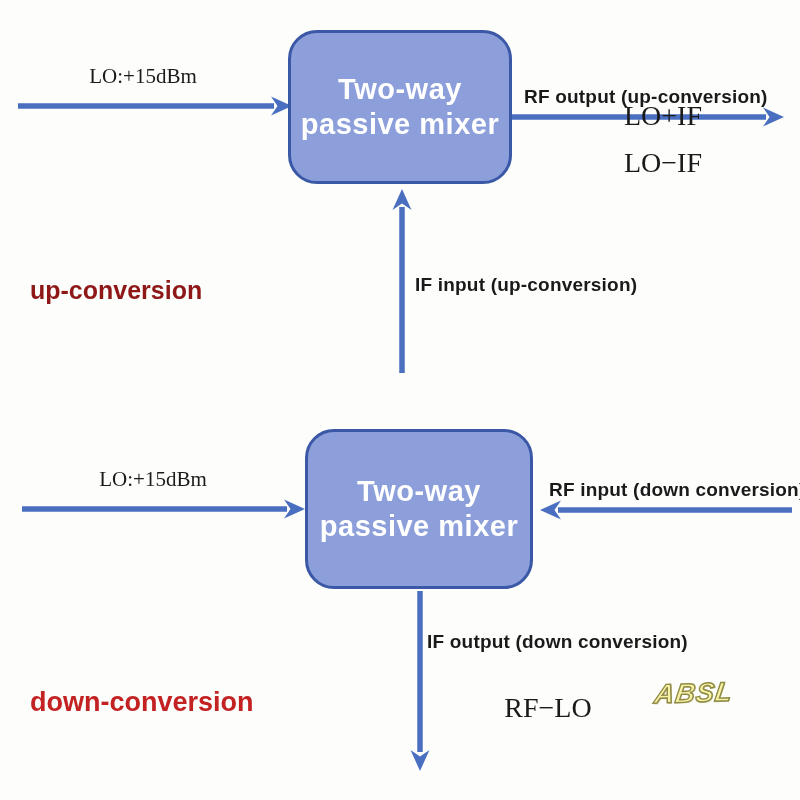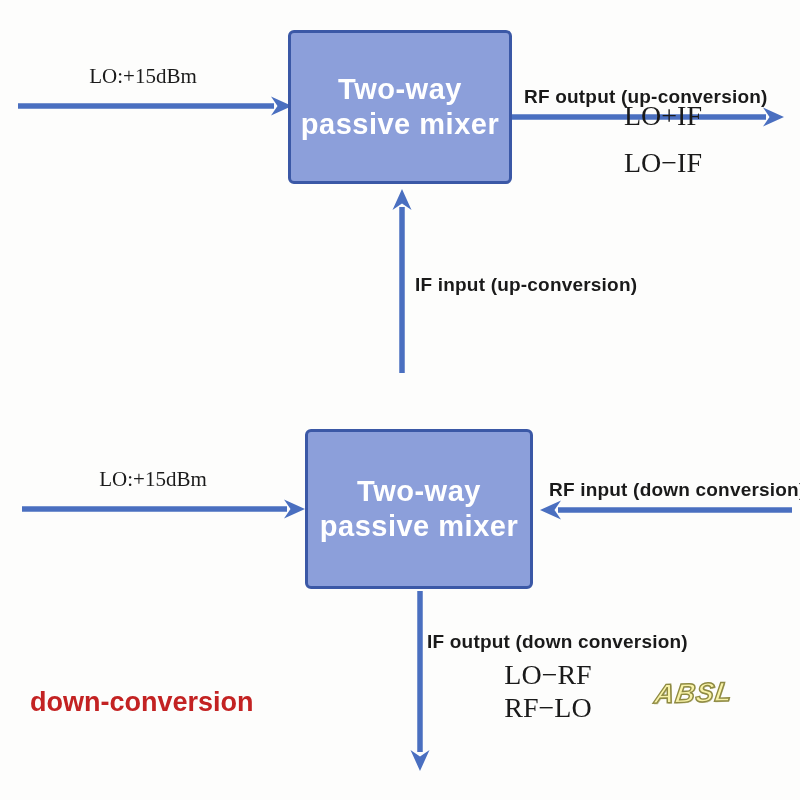--- a/index.html
+++ b/index.html
@@ -28,21 +28,21 @@
   }
   .arrow-head {
     fill: var(--color-arrow, #4a6fc0);
     stroke: none;
   }
   .mixer-box {
     position: absolute;
     box-sizing: border-box;
     background: var(--color-box_fill, #8c9fda);
     border: 3px solid var(--color-box_border, #3b58a6);
-    border-radius: 6px;
+    border-radius: 29px;
     display: flex;
     align-items: center;
     justify-content: center;
     text-align: center;
   }
   .mixer-box .title {
     color: #ffffff;
     font-weight: bold;
     font-size: 29px;
     line-height: 1.22;
@@ -151,27 +151,27 @@
 
   <div class="mixer-box box-up">
     <div class="title">Two-way passive mixer</div>
   </div>
 
   <div class="label lo-label up-lo-label">LO:+15dBm</div>
   <div class="label signal-label up-rf-out-label">RF output (up-conversion)</div>
   <div class="label formula up-term-1">LO+IF</div>
   <div class="label formula up-term-2">LO−IF</div>
   <div class="label signal-label up-if-in-label">IF input (up-conversion)</div>
+  <div class="label caption caption-up up-caption">up-conversion</div>
 
   <div class="mixer-box box-down">
     <div class="title">Two-way passive mixer</div>
   </div>
 
   <div class="label lo-label down-lo-label">LO:+15dBm</div>
   <div class="label signal-label down-rf-in-label">RF input (down conversion)</div>
   <div class="label signal-label down-if-out-label">IF output (down conversion)</div>
-  <div class="label formula down-term-1">LO−RF</div>
   <div class="label formula down-term-2">RF−LO</div>
   <div class="label caption caption-down down-caption">down-conversion</div>
 
   <div class="watermark">ABSL</div>
 
 </div>
 
 </body></html>

